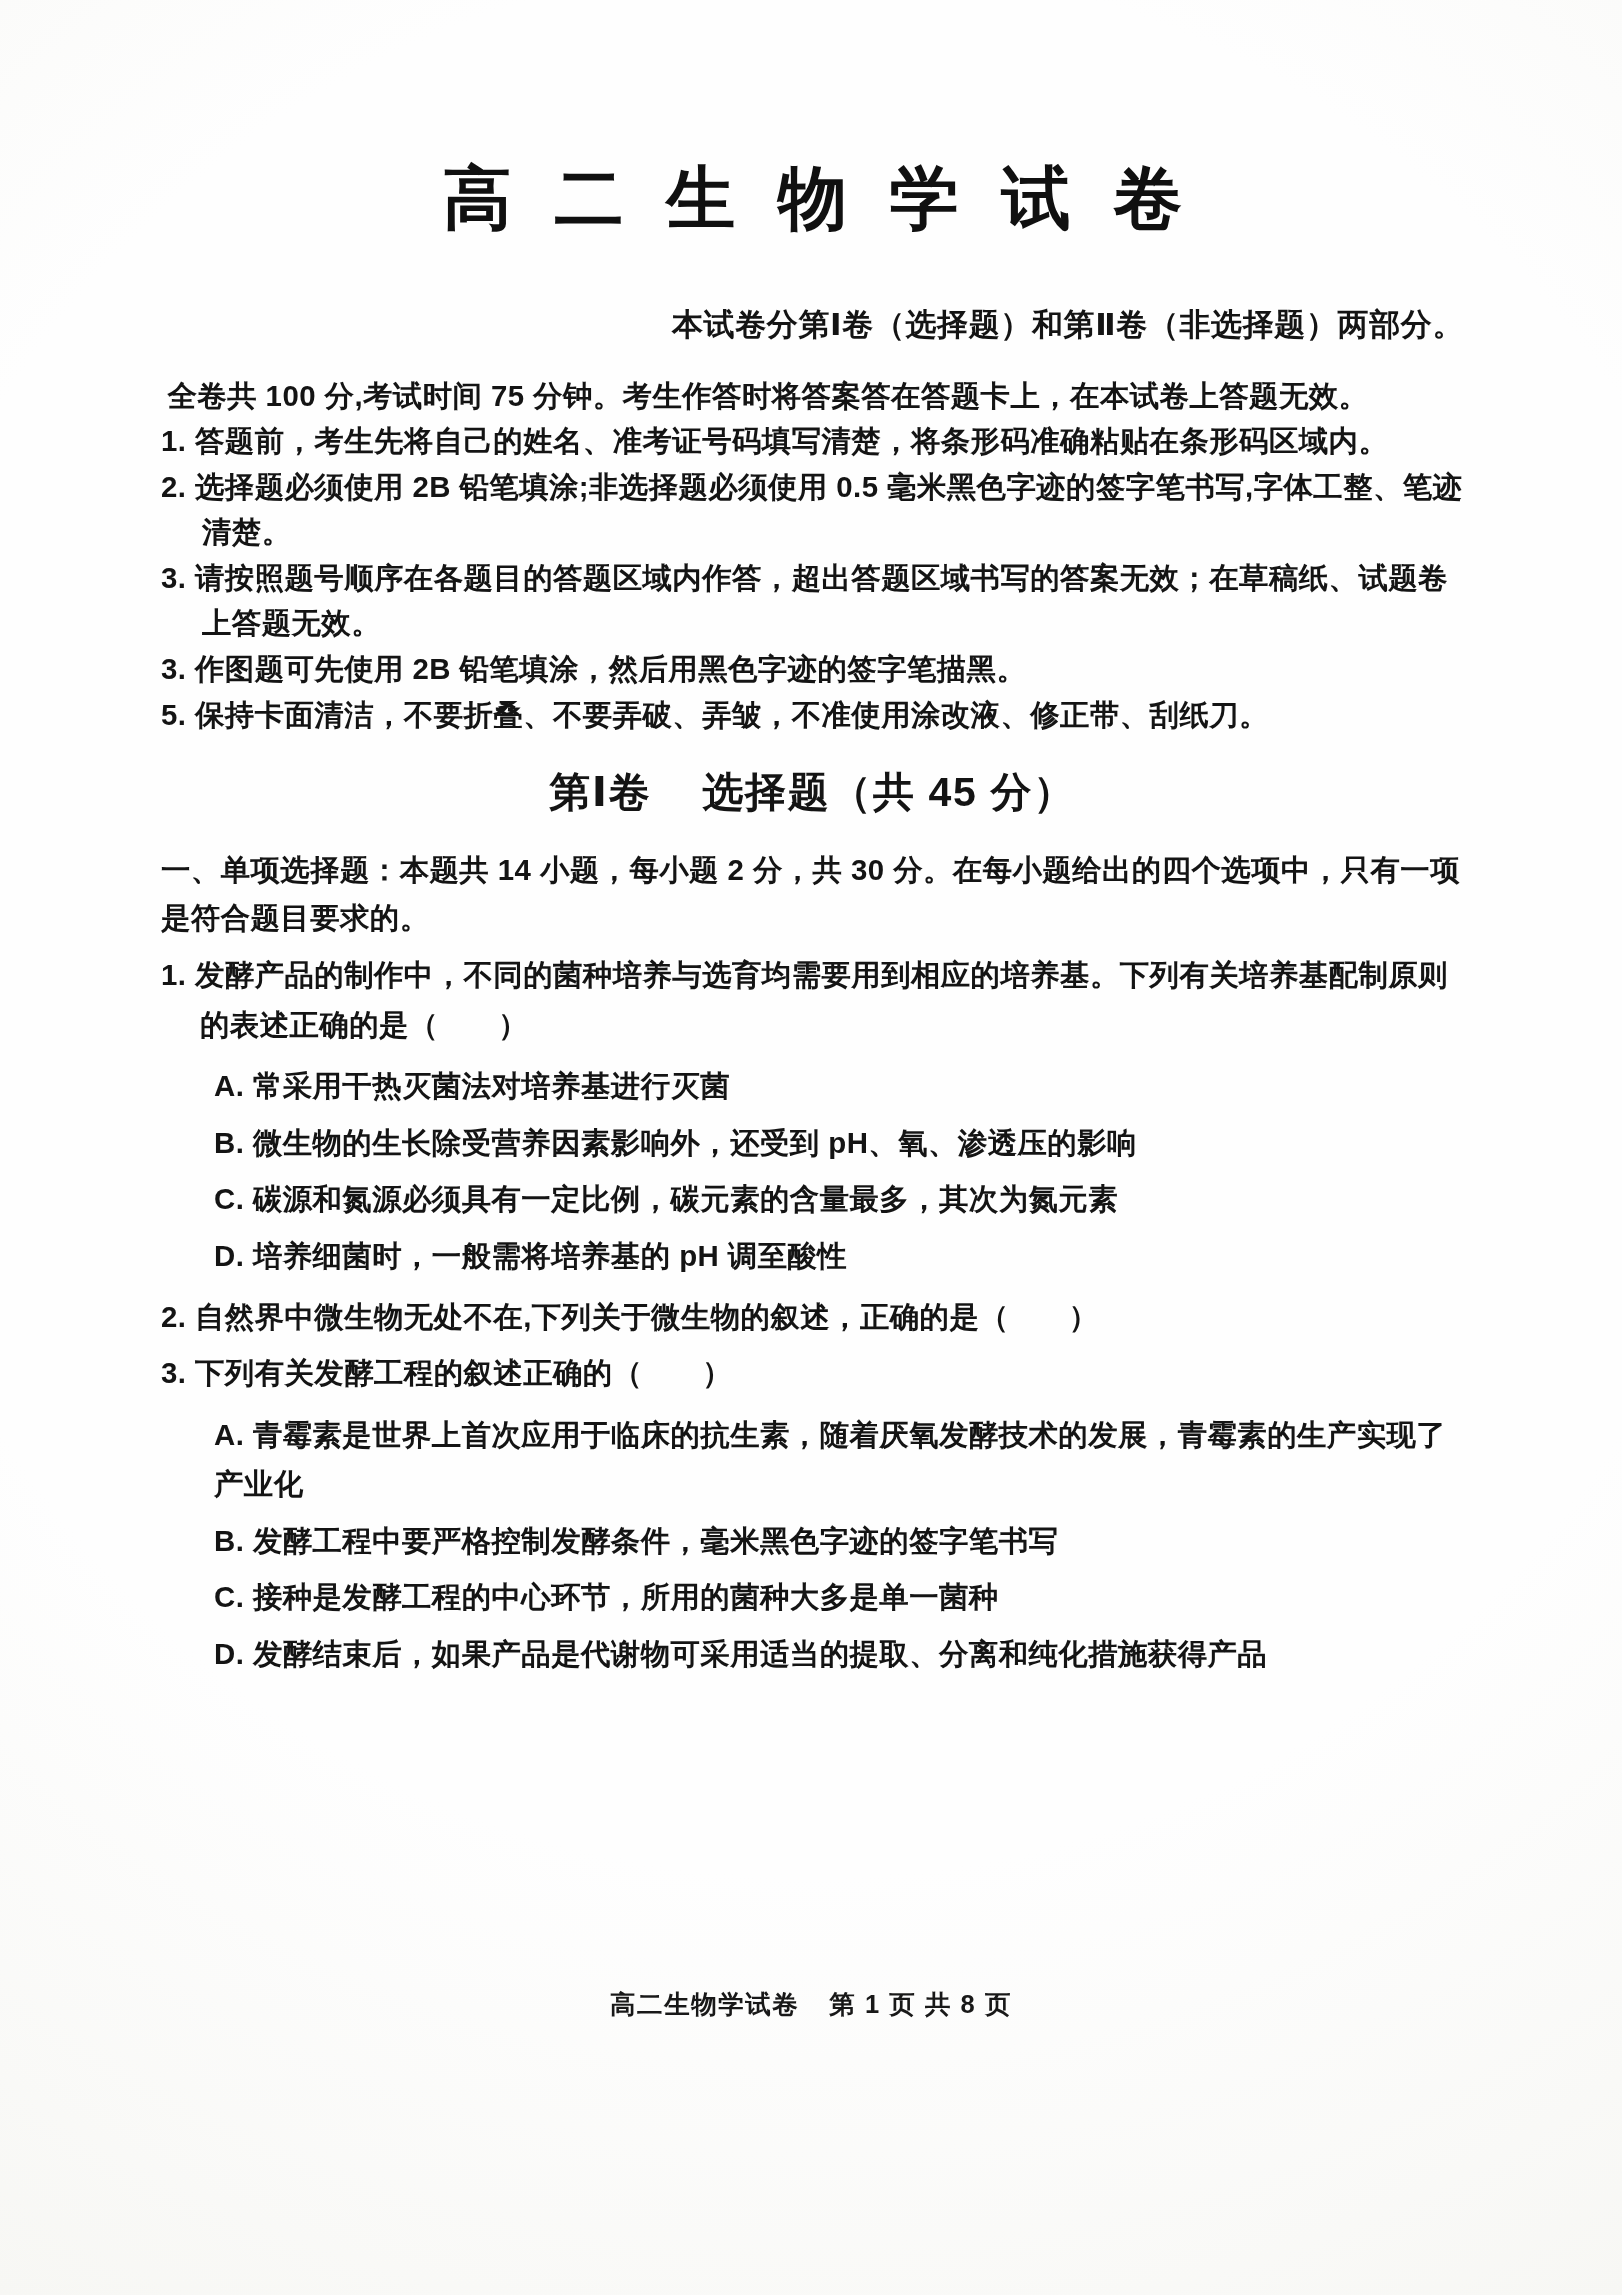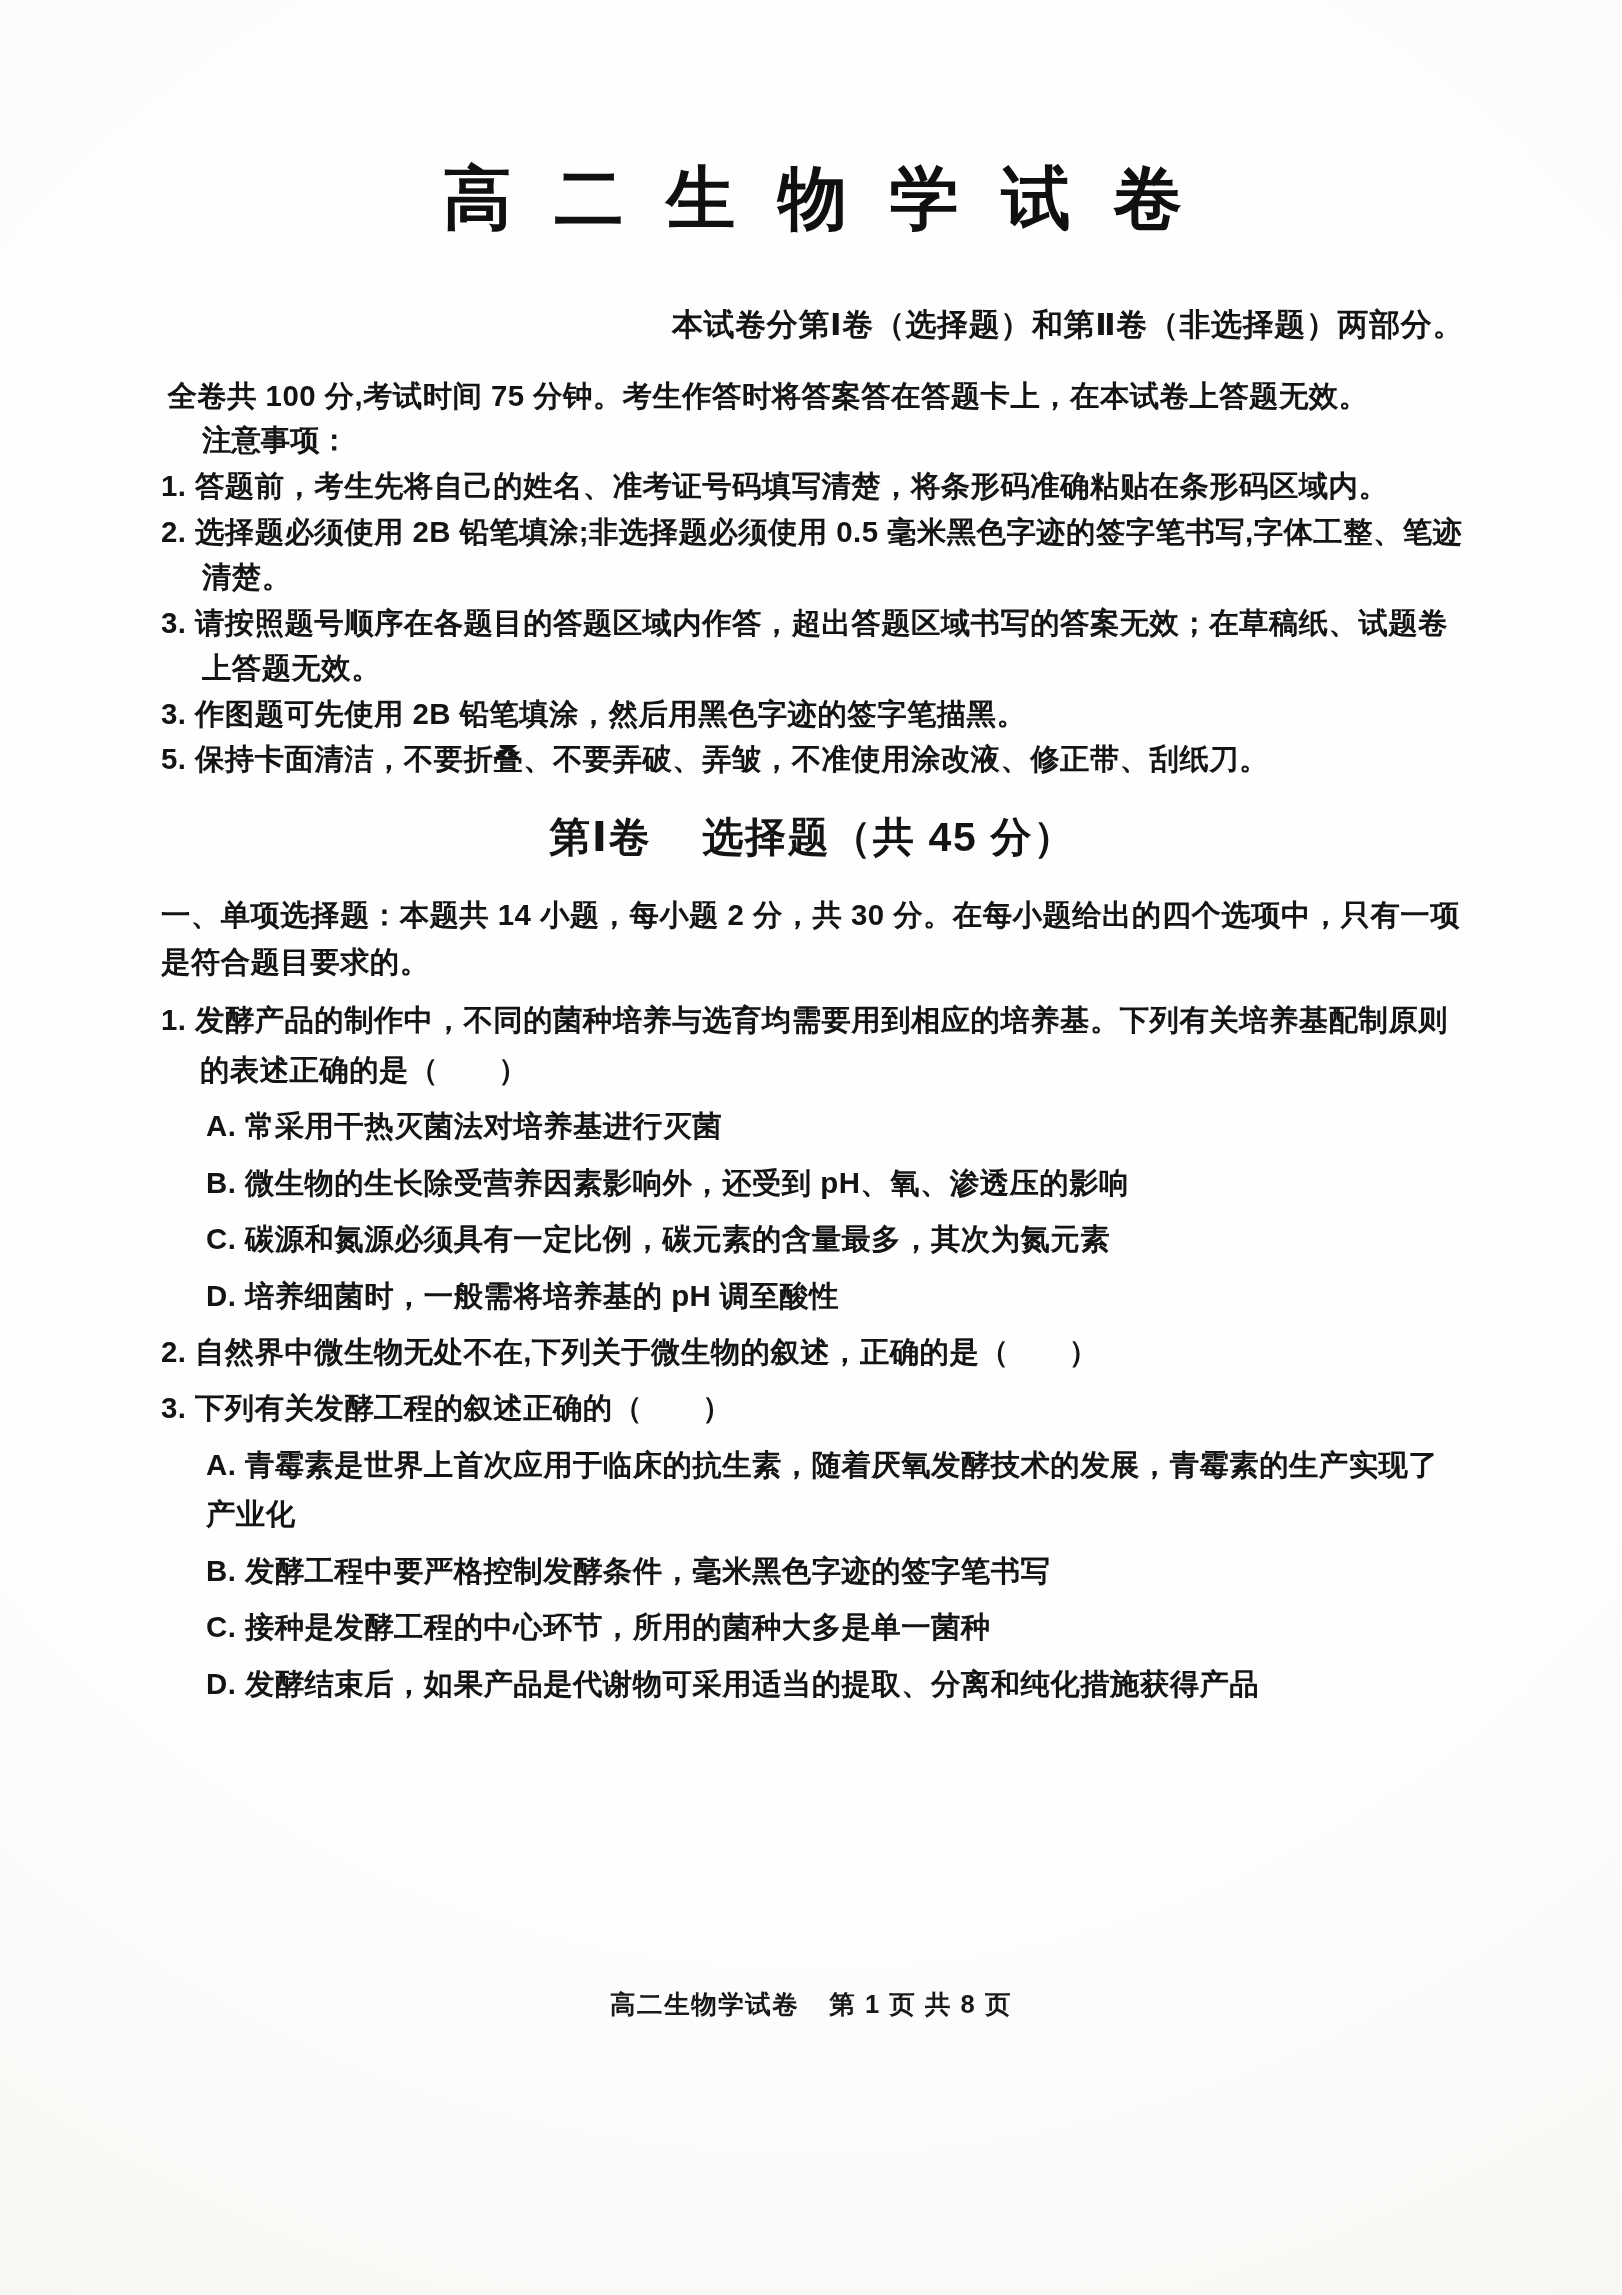--- a/index.html
+++ b/index.html
@@ -88,21 +88,21 @@
   }
   .question-stem {
     font-size: 29.4px;
     font-weight: 600;
     line-height: 1.68;
     letter-spacing: 0.015em;
     padding-left: 39px;
     text-indent: -39px;
   }
   .option-list {
-    margin: 4px;
+    margin: 12px;
     padding: 0;
     list-style: none;
   }
   .option-item {
     font-size: 29.4px;
     font-weight: 600;
     line-height: 1.68;
     letter-spacing: 0.015em;
     margin: 7.2px 0 7.2px 41px;
   }
@@ -125,21 +125,20 @@
 <body>
 
 <div class="page">
 
   <h1 class="exam-title">高二生物学试卷</h1>
 
   <div class="subtitle">本试卷分第Ⅰ卷（选择题）和第Ⅱ卷（非选择题）两部分。</div>
 
   <div class="intro-line">全卷共 100 分,考试时间 75 分钟。考生作答时将答案答在答题卡上，在本试卷上答题无效。</div>
 
-  <div class="notes-title">注意事项：</div>
 
   <ul class="notes-list">
     <li class="note-item">1. 答题前，考生先将自己的姓名、准考证号码填写清楚，将条形码准确粘贴在条形码区域内。</li>
     <li class="note-item">2. 选择题必须使用 2B 铅笔填涂;非选择题必须使用 0.5 毫米黑色字迹的签字笔书写,字体工整、笔迹清楚。</li>
     <li class="note-item">3. 请按照题号顺序在各题目的答题区域内作答，超出答题区域书写的答案无效；在草稿纸、试题卷上答题无效。</li>
     <li class="note-item">3. 作图题可先使用 2B 铅笔填涂，然后用黑色字迹的签字笔描黑。</li>
     <li class="note-item">5. 保持卡面清洁，不要折叠、不要弄破、弄皱，不准使用涂改液、修正带、刮纸刀。</li>
   </ul>
 
   <div class="section-heading">

